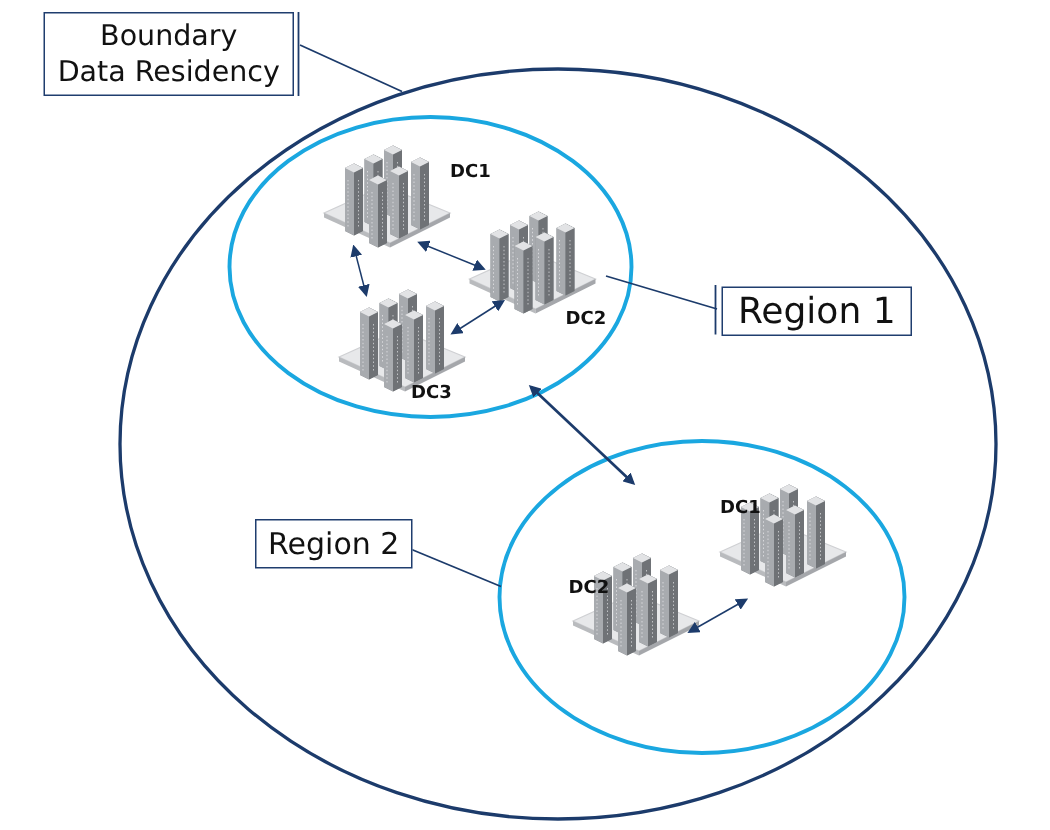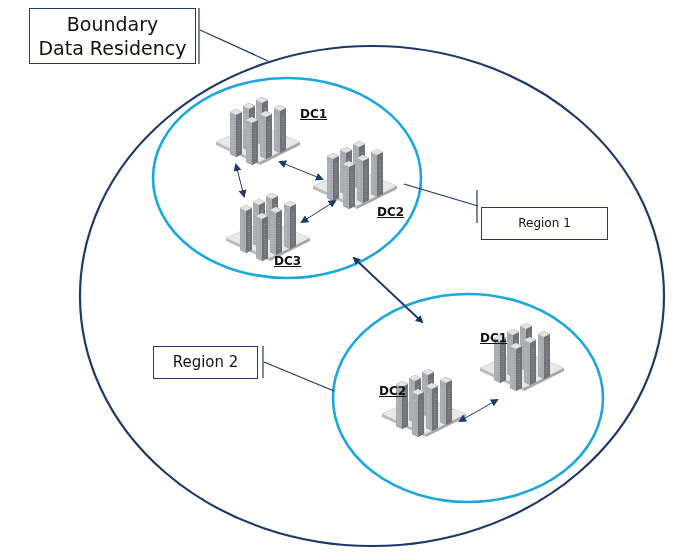--- a/index.html
+++ b/index.html
@@ -4,23 +4,23 @@
 <style>
   html, body { margin:0; padding:0; background:#ffffff; }
   body { width:700px; height:553px; position:relative; overflow:hidden; font-family:"Liberation Sans", sans-serif; }
   svg#diagram { position:absolute; left:0; top:0; }
   .label-box {
     position:absolute; background:#fff; border:1.5px solid #1f3d6e;
     color:#111; font-family:"DejaVu Sans", sans-serif; text-align:center;
     box-sizing:border-box;
   }
   #boundary-label { left:29px; top:8px; width:167px; height:56px; font-size:19px; line-height:24px; padding-top:3px; }
-  #region1-label { left:481px; top:191px; width:127px; height:33px; font-size:12px; line-height:30px;margin-top:16px; }
-  #region2-label { left:153px; top:346px; width:105px; height:33px; font-size:15px; line-height:30px; }
-  .dc-label { position:absolute; font-family:"DejaVu Sans", sans-serif; font-weight:bold; font-size:12px; color:#111;text-decoration:underline; }
+  #region1-label { left:481px; top:191px; width:127px; height:33px; font-size:24px; line-height:30px; }
+  #region2-label { left:170px; top:346px; width:105px; height:33px; font-size:20px; line-height:30px; }
+  .dc-label { position:absolute; font-family:"DejaVu Sans", sans-serif; font-weight:bold; font-size:12px; color:#111; }
 </style>
 </head>
 <body>
 
 <svg id="diagram" width="700" height="553" viewBox="0 0 700 553">
   <defs>
     <marker id="arr" markerWidth="8" markerHeight="8" refX="6" refY="4" orient="auto-start-reverse" markerUnits="userSpaceOnUse">
       <path d="M0,0 L8,4 L0,8 Z" fill="#1c3b6b"></path>
     </marker>
     <g id="rack">

